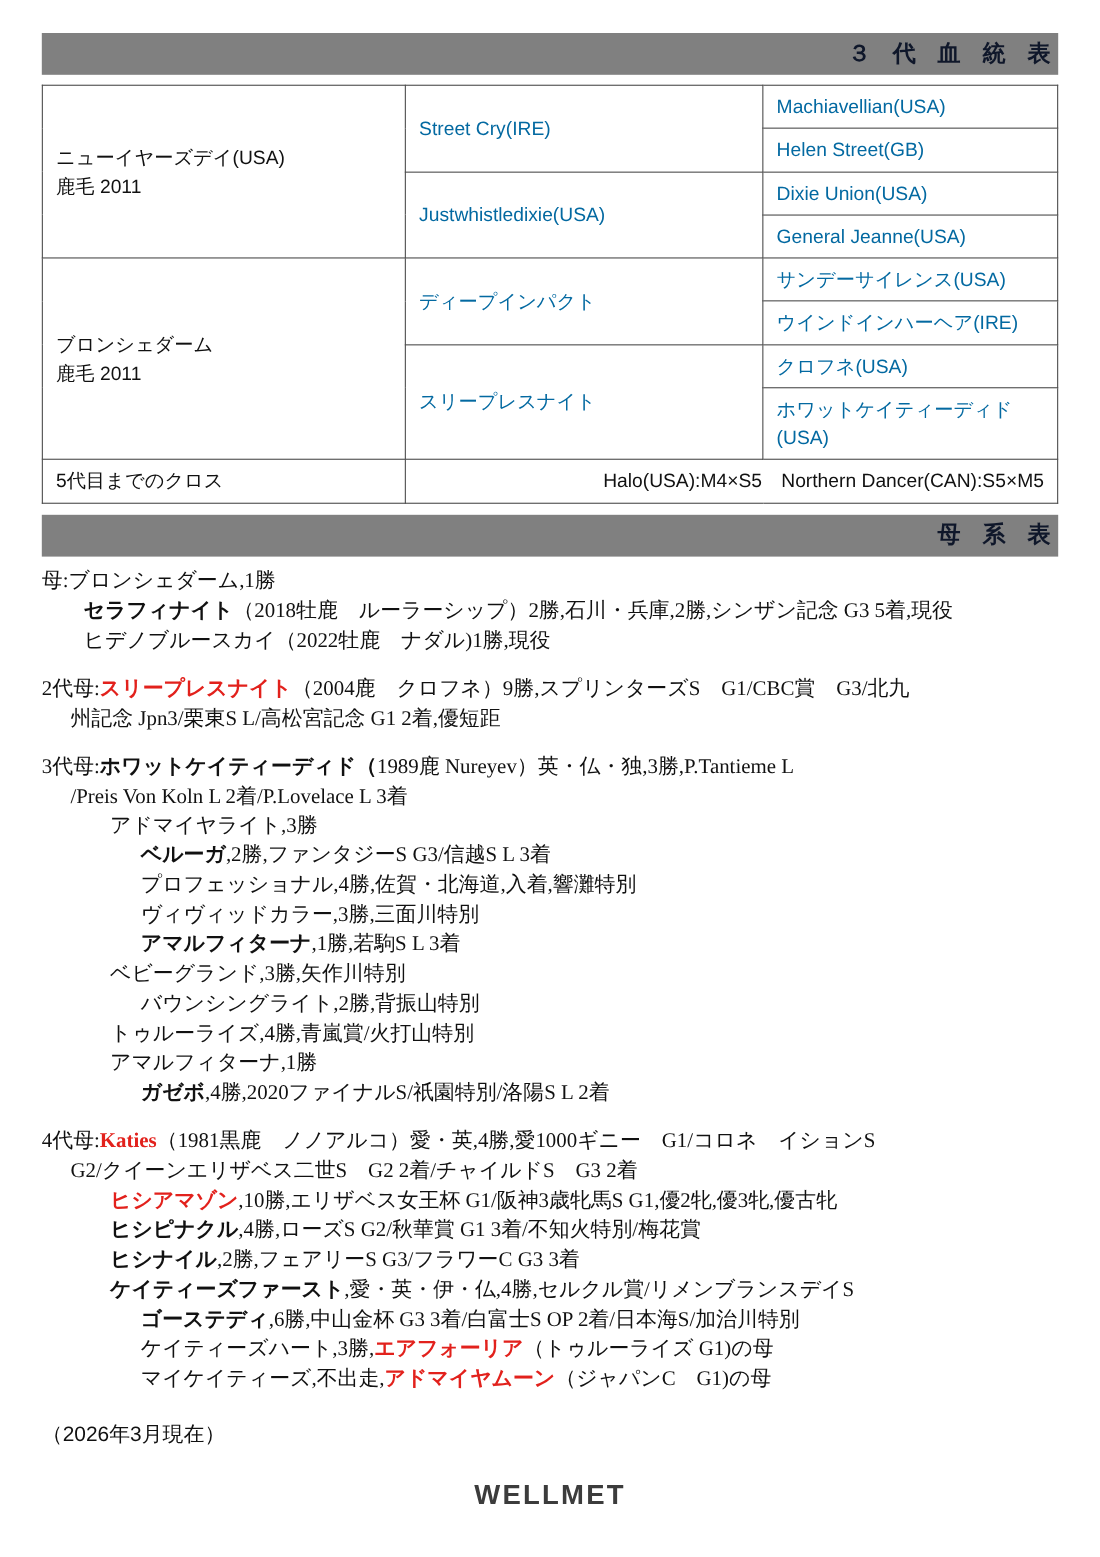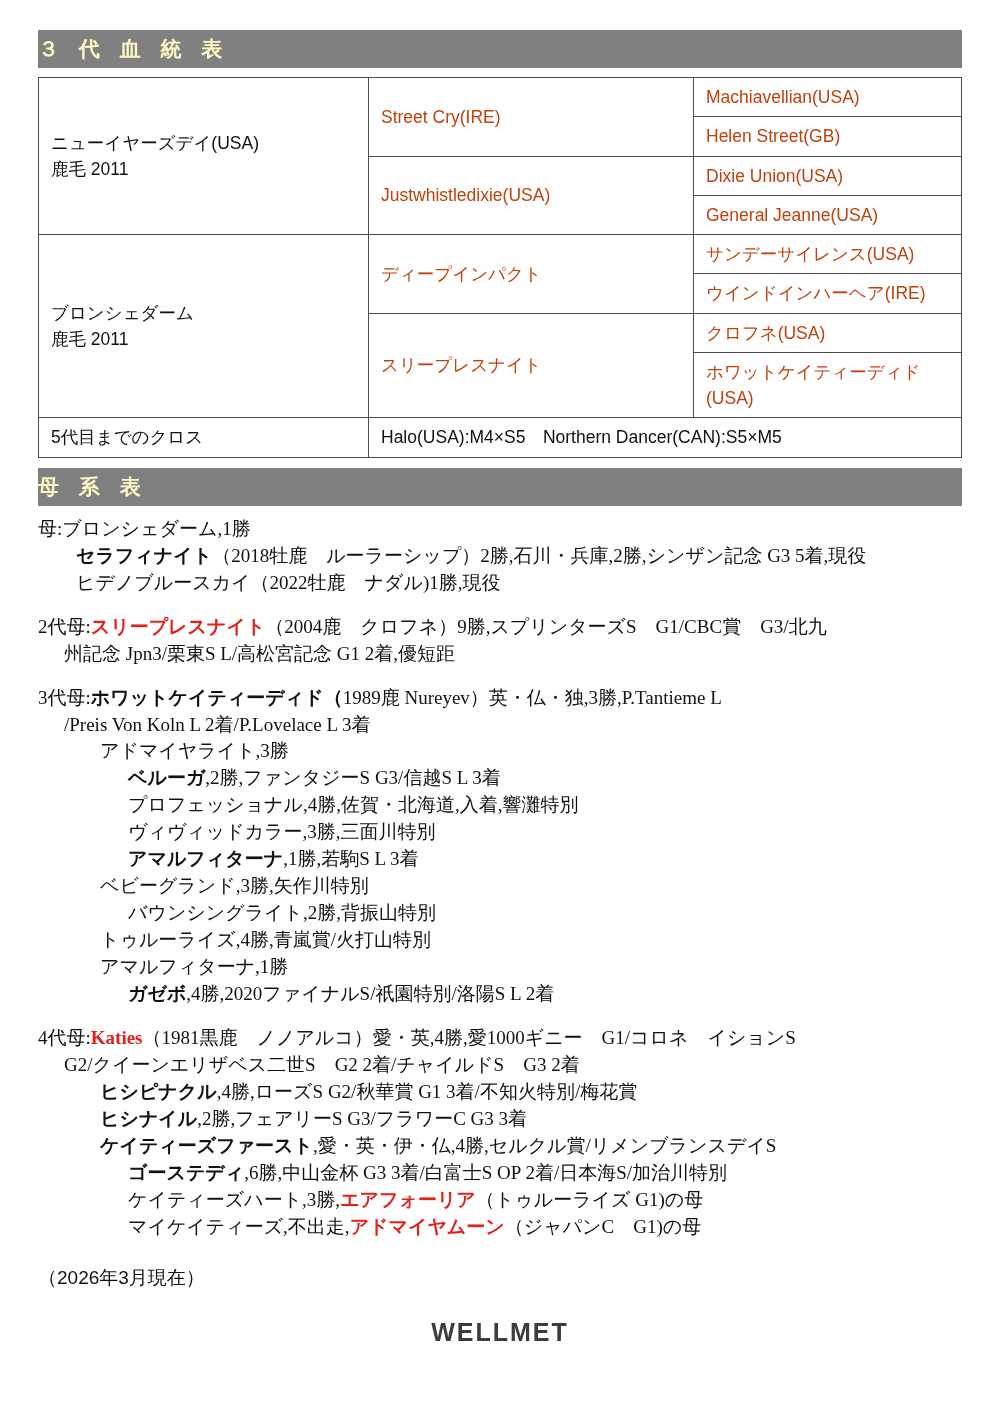--- a/index.html
+++ b/index.html
@@ -17,22 +17,22 @@
     position: relative;
     width: 1000px;
     height: 1415px;
     box-sizing: border-box;
     padding: 30px 38px 0 38px;
   }
 
   
   .section-bar {
     background: #808080;
-    color: #fef9c3;
-    text-align: left;
+    color: #0f172a;
+    text-align: right;
     font-family: "Liberation Sans", sans-serif;
     font-weight: bold;
     font-size: 21px;
     letter-spacing: 7px;
     padding: 7px 0 8px 0;
     line-height: 1.1;
   }
 
   
   table.pedigree {
@@ -45,23 +45,23 @@
   table.pedigree td {
     border: 1px solid #4d4d4d;
     padding: 6px 12px;
     font-size: 17.5px;
     vertical-align: middle;
     line-height: 1.5;
   }
   td.sire-col { width: 305px; font-size: 18px; }
   td.mid-col  { width: 300px; font-size: 18px; }
   td.gp-col   { }
-  td.gp-col, td.mid-col { color: #c2410c; }
+  td.gp-col, td.mid-col { color: #0369a1; }
   td.cross-label { width: 230px; font-size: 18px; }
-  td.cross-value { font-size: 18px; padding-left: 18px; }
+  td.cross-value { font-size: 18px; padding-left: 18px; text-align: right; }
   .two-line span { display: block; }
 
   
   .family {
     margin-top: 10px;
     font-size: 19px;
     line-height: 1.42;
     font-family: "Liberation Serif", serif;
   }
   .family .blk { margin-bottom: 0px; }
@@ -179,20 +179,21 @@
       <div class="ln i3"><span>アマルフィターナ,1勝</span></div>
       <div class="ln i4"><b class="bold">ガゼボ</b><span>,4勝,2020ファイナルS/祇園特別/洛陽S L 2着</span></div>
     </div>
 
     <div class="gap"></div>
 
     <div class="blk">
       <div class="ln i1"><span>4代母:</span><span class="red">Katies</span><span>（1981黒鹿　ノノアルコ）愛・英,4勝,愛1000ギニー　G1/コロネ　イションS</span></div>
       <div class="ln i-hang">G2/クイーンエリザベス二世S　G2 2着/チャイルドS　G3 2着</div>
 
+      <div class="ln i3"><span class="red">ヒシアマゾン</span><span>,10勝,エリザベス女王杯 G1/阪神3歳牝馬S G1,優2牝,優3牝,優古牝</span></div>
       <div class="ln i3"><b class="bold">ヒシピナクル</b><span>,4勝,ローズS G2/秋華賞 G1 3着/不知火特別/梅花賞</span></div>
       <div class="ln i3"><b class="bold">ヒシナイル</b><span>,2勝,フェアリーS G3/フラワーC G3 3着</span></div>
       <div class="ln i3"><b class="bold">ケイティーズファースト</b><span>,愛・英・伊・仏,4勝,セルクル賞/リメンブランスデイS</span></div>
       <div class="ln i4"><b class="bold">ゴーステディ</b><span>,6勝,中山金杯 G3 3着/白富士S OP 2着/日本海S/加治川特別</span></div>
       <div class="ln i4"><span>ケイティーズハート,3勝,</span><span class="red">エアフォーリア</span><span>（トゥルーライズ G1)の母</span></div>
       <div class="ln i4"><span>マイケイティーズ,不出走,</span><span class="red">アドマイヤムーン</span><span>（ジャパンC　G1)の母</span></div>
     </div>
 
     <div class="asof">（2026年3月現在）</div>
   </div>

